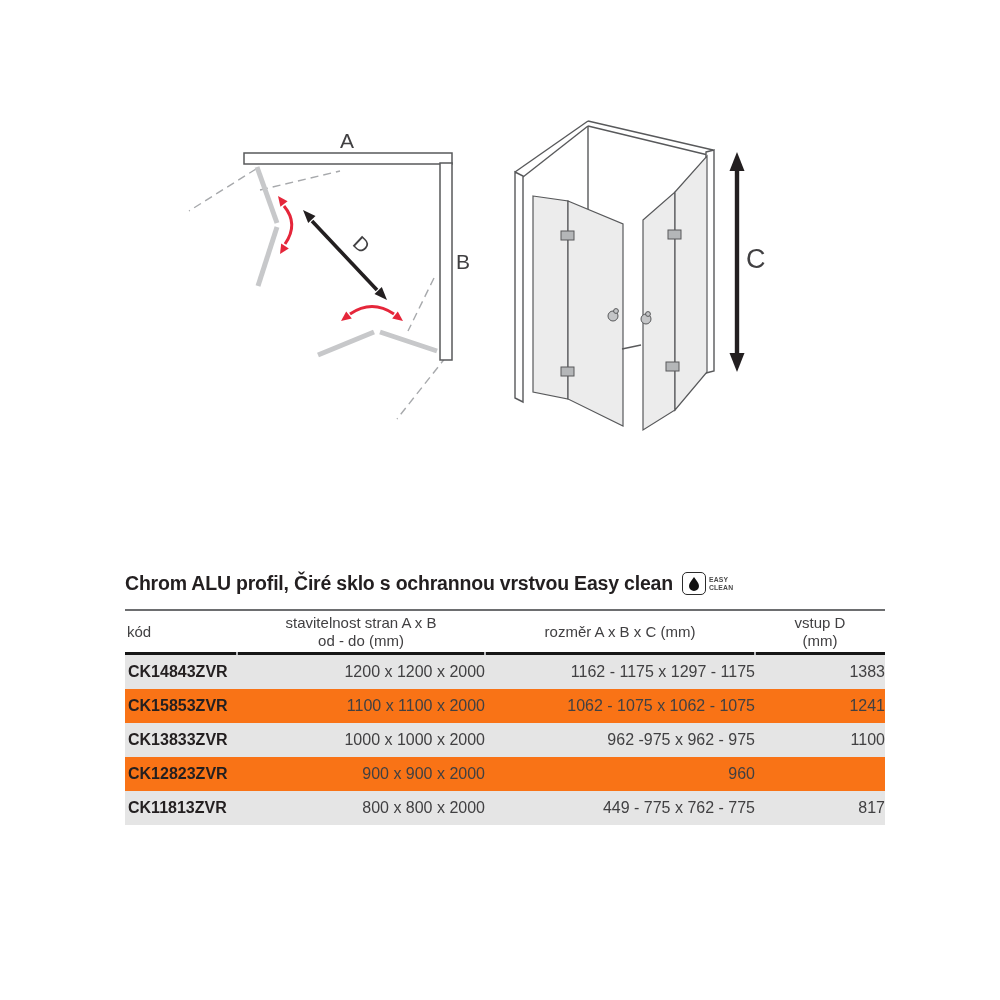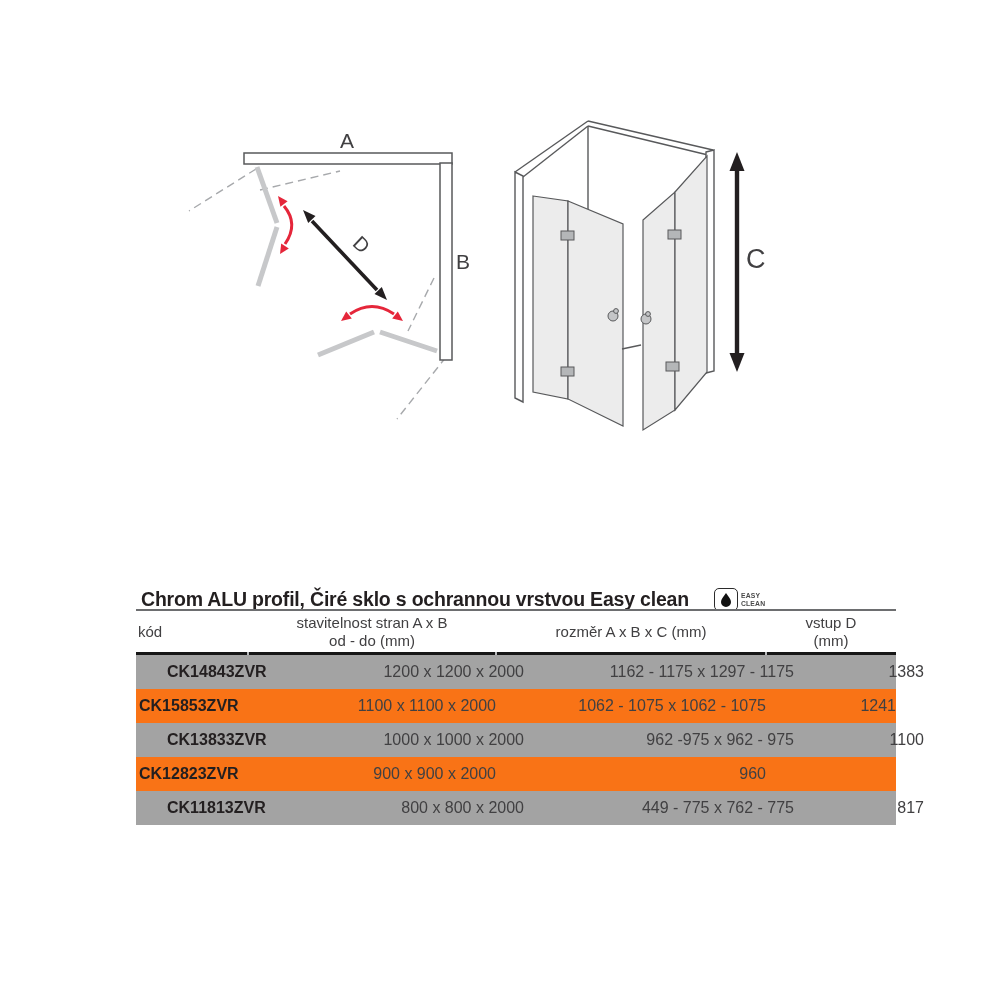--- a/index.html
+++ b/index.html
@@ -20,39 +20,39 @@
   .lbl-d{fill:#414042;font-size:20px;}
   .lbl-c{fill:#414042;font-size:27px;}
   .frame{fill:#ffffff;stroke:#58595b;stroke-width:1.4;}
   .edge{stroke:#58595b;stroke-width:1.4;fill:none;}
   .glass{fill:#ececec;stroke:#58595b;stroke-width:1.2;}
   .hinge{fill:#b4b6b8;stroke:#58595b;stroke-width:1;}
   .knob{fill:#c4c5c7;stroke:#58595b;stroke-width:1;}
   .carrow{fill:#231f20;}
   
   .title-row{position:absolute;left:125px;top:572px;display:flex;align-items:center;gap:9px;}
-  .title-row h1{margin:16px;font-size:19.5px;font-weight:700;color:#231f20;letter-spacing:-0.2px;white-space:nowrap;}
+  .title-row h1{margin:0;font-size:19.5px;font-weight:700;color:#231f20;letter-spacing:-0.2px;white-space:nowrap;}
   .badge{display:flex;align-items:center;gap:3px;}
   .badge-box{width:24px;height:23px;border:1.6px solid #2b2b2b;border-radius:5px;
     display:flex;align-items:center;justify-content:center;background:#fff;box-sizing:border-box;}
   .badge-text{display:flex;flex-direction:column;font-size:6.8px;line-height:7.2px;
     font-weight:700;color:#4a4a4a;letter-spacing:0.2px;}
   
-  .spec-table{position:absolute;left:136px;top:609px;width:760px;font-size:16px;}
+  .spec-table{position:absolute;left:125px;top:609px;width:760px;font-size:16px;}
   .thead{
     position:relative;display:grid;grid-template-columns:112px 248px 270px 130px;
     border-top:2px solid #6d6e70;border-bottom:3px solid #161616;
     height:41px;align-items:center;font-size:15px;color:#414042;
   }
   .th{text-align:center;line-height:1.15;}
   .th.first{text-align:left;padding-left:2px;}
   .th span{display:block;}
   .sep-mark{position:absolute;bottom:-3px;width:2px;height:3px;background:#b9babc;}
   .trow{display:grid;grid-template-columns:112px 248px 270px 130px;height:34px;align-items:center;}
-  .row-gray{background:#a3a3a3;padding-left:28px;}
+  .row-gray{background:#e5e5e5;}
   .row-white{background:#f97316;}
   .c{text-align:right;color:#414042;}
   .c.kod{text-align:left;font-weight:700;color:#231f20;padding-left:3px;}
 </style>
 </head>
 <body>
 
 <div class="page">
 
   <svg class="diagrams" width="1000" height="490" viewBox="0 0 1000 490">

